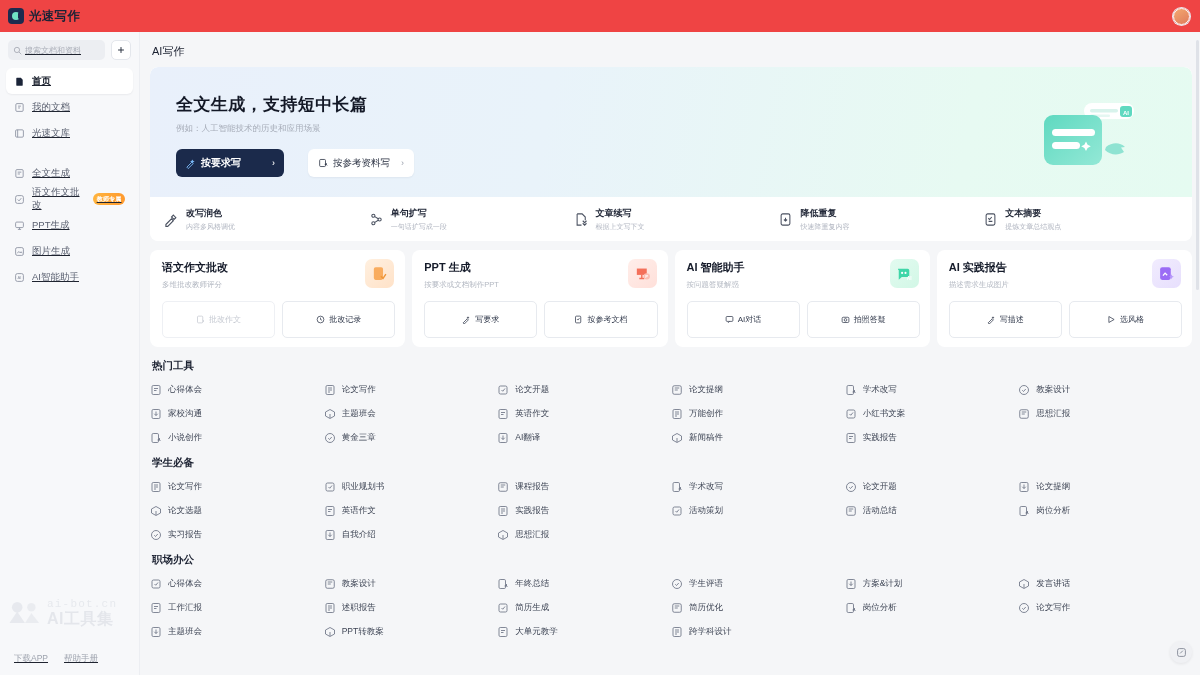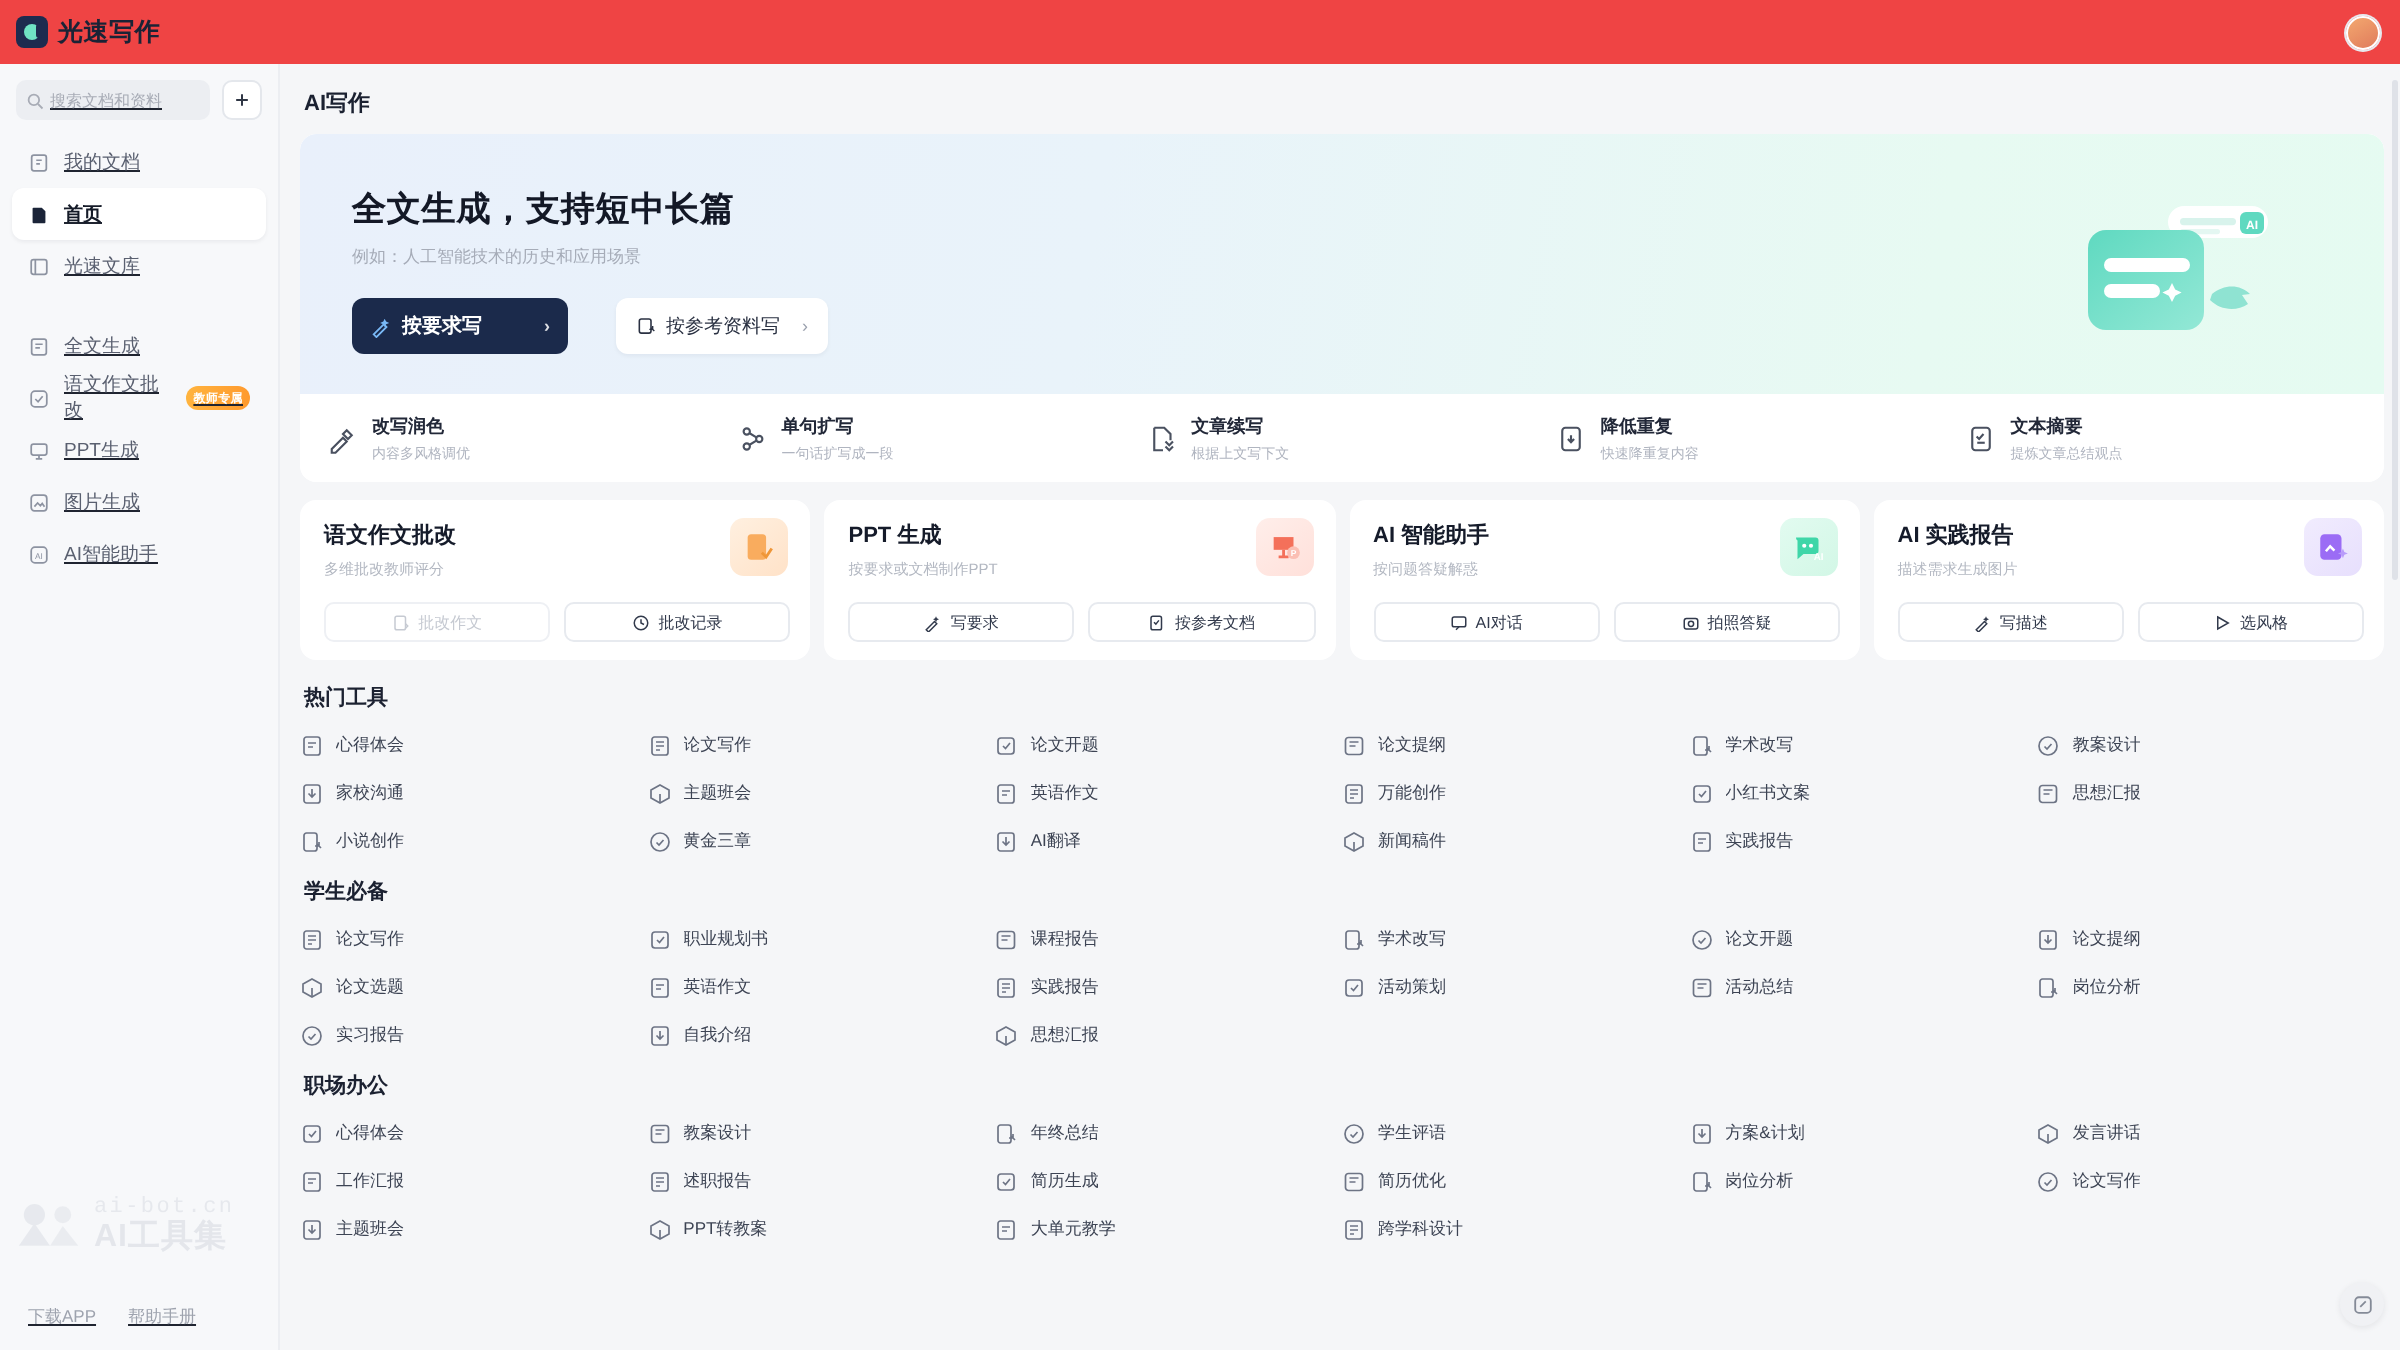--- a/index.html
+++ b/index.html
@@ -121,21 +121,21 @@
   
   .main {
     flex: 1; min-width: 0;
     background: #f5f6f8;
     padding: 6px 0 0 0;
     overflow: hidden;
     position: relative;
   }
   .main-inner { padding: 0 8px 0 10px; }
   .section-title {
-    font-size: 11px; font-weight: bold; color: #1b2131;
+    font-size: 11px; font-weight: normal; color: #1b2131;
     margin: 6px 0 8px 2px;
   }
 
   
   .hero-wrap {
     background: #fff; border-radius: 8px;
     padding: 0; overflow: hidden;
   }
   .hero {
     height: 130px;
@@ -207,21 +207,21 @@
     position: absolute; right: 11px; top: 9px;
     width: 29px; height: 29px; border-radius: 7px;
     display: flex; align-items: center; justify-content: center;
   }
   .ci-orange { background: linear-gradient(140deg,#fff0e0,#ffe2c8); }
   .ci-red { background: linear-gradient(140deg,#ffeeea,#ffe0da); }
   .ci-green { background: linear-gradient(140deg,#e2fbf0,#d2f7e6); }
   .ci-purple { background: linear-gradient(140deg,#f1ecfe,#e7dffd); }
   .card-btns { display: flex; gap: 7px; margin-top: 11px; }
   .cbtn {
-    flex: 1; height: 20px;
+    flex: 1; height: 37px;
     border: 1px solid #e7eaef; border-radius: 5px;
     display: flex; align-items: center; justify-content: center; gap: 4px;
     font-size: 8px; color: #323a4c;
     min-width: 0; white-space: nowrap;
   }
   .cbtn.disabled { color: #c6cad2; border-color: #eef0f4; }
   .cbtn .cbi { width: 9px; height: 9px; flex: 0 0 auto; }
 
   
   .tools-block {
@@ -288,36 +288,36 @@
         </div>
         <div class="add-btn">
           <svg width="10" height="10" viewBox="0 0 24 24" stroke="#2f3644" stroke-width="2.4" fill="none">
             <line x1="12" y1="5" x2="12" y2="19"></line>
               <line x1="5" y1="12" x2="19" y2="12"></line>
           </svg>
         </div>
       </div>
 
       <div class="nav">
+        <div class="nav-item active">
+          <span class="ic">
+            <svg width="11" height="11" viewBox="0 0 24 24" fill="#1b2438">
+                <path d="M5 4h10l4 4v12a1 1 0 0 1-1 1H6a1 1 0 0 1-1-1V5a1 1 0 0 1 1-1z"></path>
+              </svg>
+          </span>
+          <span>首页</span>
+        </div>
         <div class="nav-item">
           <span class="ic">
             <svg width="11" height="11" viewBox="0 0 24 24" fill="none" stroke="#8d93a1" stroke-width="1.9">
                 <rect x="4" y="3.5" width="16" height="17" rx="2.5"></rect>
                 <path d="M9 9h6M9 13h4"></path>
               </svg>
           </span>
           <span>我的文档</span>
-        </div>
-        <div class="nav-item active">
-          <span class="ic">
-            <svg width="11" height="11" viewBox="0 0 24 24" fill="#1b2438">
-                <path d="M5 4h10l4 4v12a1 1 0 0 1-1 1H6a1 1 0 0 1-1-1V5a1 1 0 0 1 1-1z"></path>
-              </svg>
-          </span>
-          <span>首页</span>
         </div>
         <div class="nav-item">
           <span class="ic">
             <svg width="11" height="11" viewBox="0 0 24 24" fill="none" stroke="#8d93a1" stroke-width="1.9">
                 <rect x="3.5" y="4" width="17" height="16" rx="2.5"></rect>
                 <path d="M8 4v16"></path>
               </svg>
           </span>
           <span>光速文库</span>
         </div>

